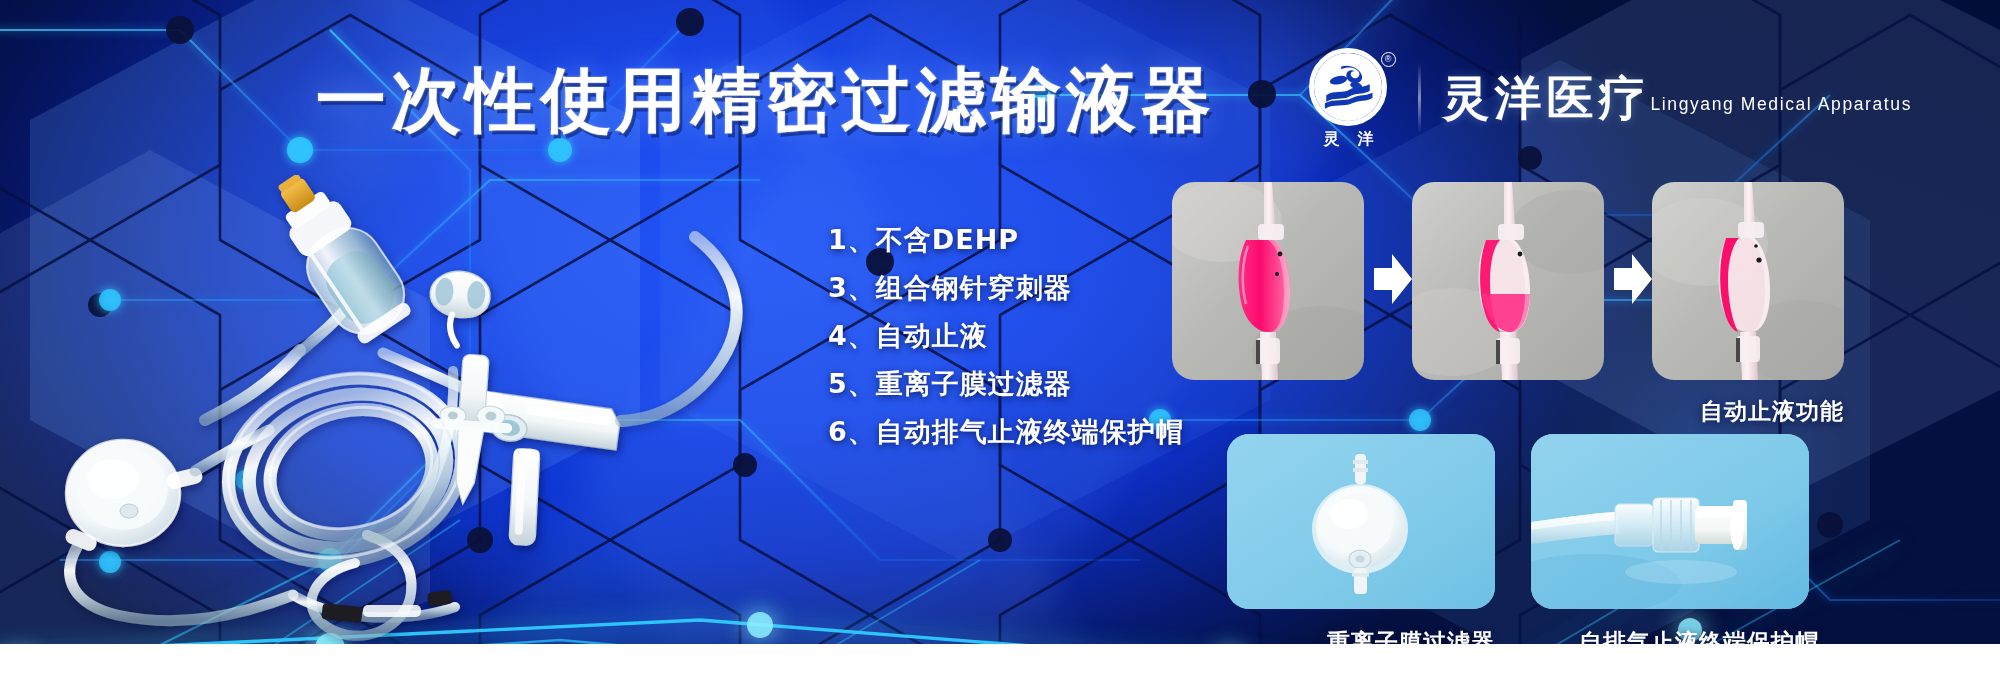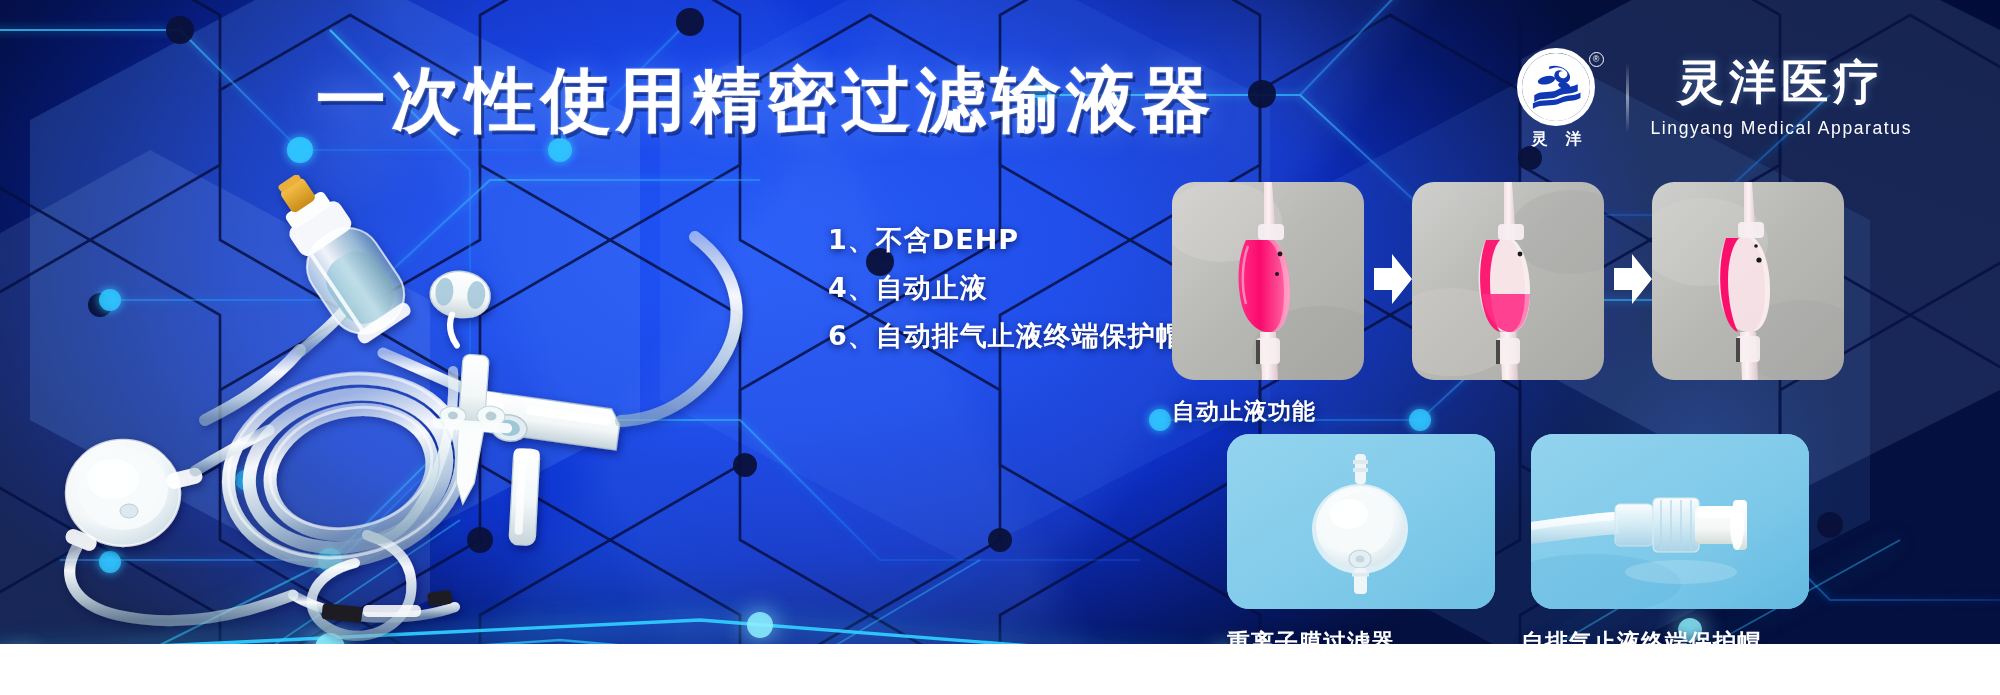--- a/index.html
+++ b/index.html
@@ -84,21 +84,21 @@
     position: absolute; left: 0; bottom: -2px;
     width: 94px; text-align: center;
     color: #fff; font-size: 16px; font-weight: bold; letter-spacing: 18px;
     text-indent: 18px;
     font-family: "DejaVu Sans", sans-serif;
   }
   .brand-divider {
     width: 3px; height: 70px;
     background: linear-gradient(to bottom, rgba(255,255,255,0.0), rgba(255,255,255,0.5), rgba(255,255,255,0.0));
   }
-  .brand-text { display: flex; flex-direction: column; align-items: center; }
+  .brand-text { display: flex; flex-direction: row; align-items: center; }
   .brand-cn {
     color: #ffffff; font-size: 47px; font-weight: bold; letter-spacing: 5px;
     font-family: "DejaVu Sans", sans-serif; line-height: 1.05;
     text-shadow: 0 0 10px rgba(150,200,255,0.35);
   }
   .brand-en {
     color: #ffffff; font-size: 17.5px; letter-spacing: 1.6px; margin-top: 12px;
     font-family: "Liberation Sans", sans-serif;
   }
 
@@ -130,21 +130,21 @@
   .arrow {
     position: absolute; top: 250px; width: 44px; height: 58px;
   }
   .arrow svg { width: 100%; height: 100%; display: block; }
   .a1 { left: 1370px; }
   .a2 { left: 1610px; }
 
   .caption {
     position: absolute;
     color: #ffffff; font-weight: bold;
-    text-align: left; white-space: nowrap;
+    text-align: right; white-space: nowrap;
     text-shadow: 0 2px 8px rgba(3,16,70,0.85);
     font-family: "DejaVu Sans", "Liberation Sans", sans-serif;
   }
   .cap-top {
     left: 1172px; top: 396px; width: 672px;
     font-size: 23px; letter-spacing: 1px;
   }
 
   .p-bot1 { left: 1227px; top: 434px; width: 268px; height: 175px; background: #86cdea; }
   .p-bot2 { left: 1531px; top: 434px; width: 278px; height: 175px; background: #86cdea; }
@@ -432,21 +432,23 @@
     </div>
     <div class="brand-divider"></div>
     <div class="brand-text">
       <div class="brand-cn">灵洋医疗</div>
       <div class="brand-en">Lingyang Medical Apparatus</div>
     </div>
   </div>
 
   <div class="features">
     <div class="feature-item">1、不含DEHP</div>
+    <div class="feature-item">3、组合钢针穿刺器</div>
     <div class="feature-item">4、自动止液</div>
+    <div class="feature-item">5、重离子膜过滤器</div>
     <div class="feature-item">6、自动排气止液终端保护帽</div>
   </div>
 
   <div class="photo p-top1">
     <svg viewBox="0 0 192 198" preserveAspectRatio="none">
       <defs>
         <linearGradient id="grayBg" x1="0" y1="0" x2="1" y2="1">
           <stop offset="0%" stop-color="#cfcfcd"></stop>
           <stop offset="45%" stop-color="#b9b9b6"></stop>
           <stop offset="100%" stop-color="#a9a9a6"></stop>

